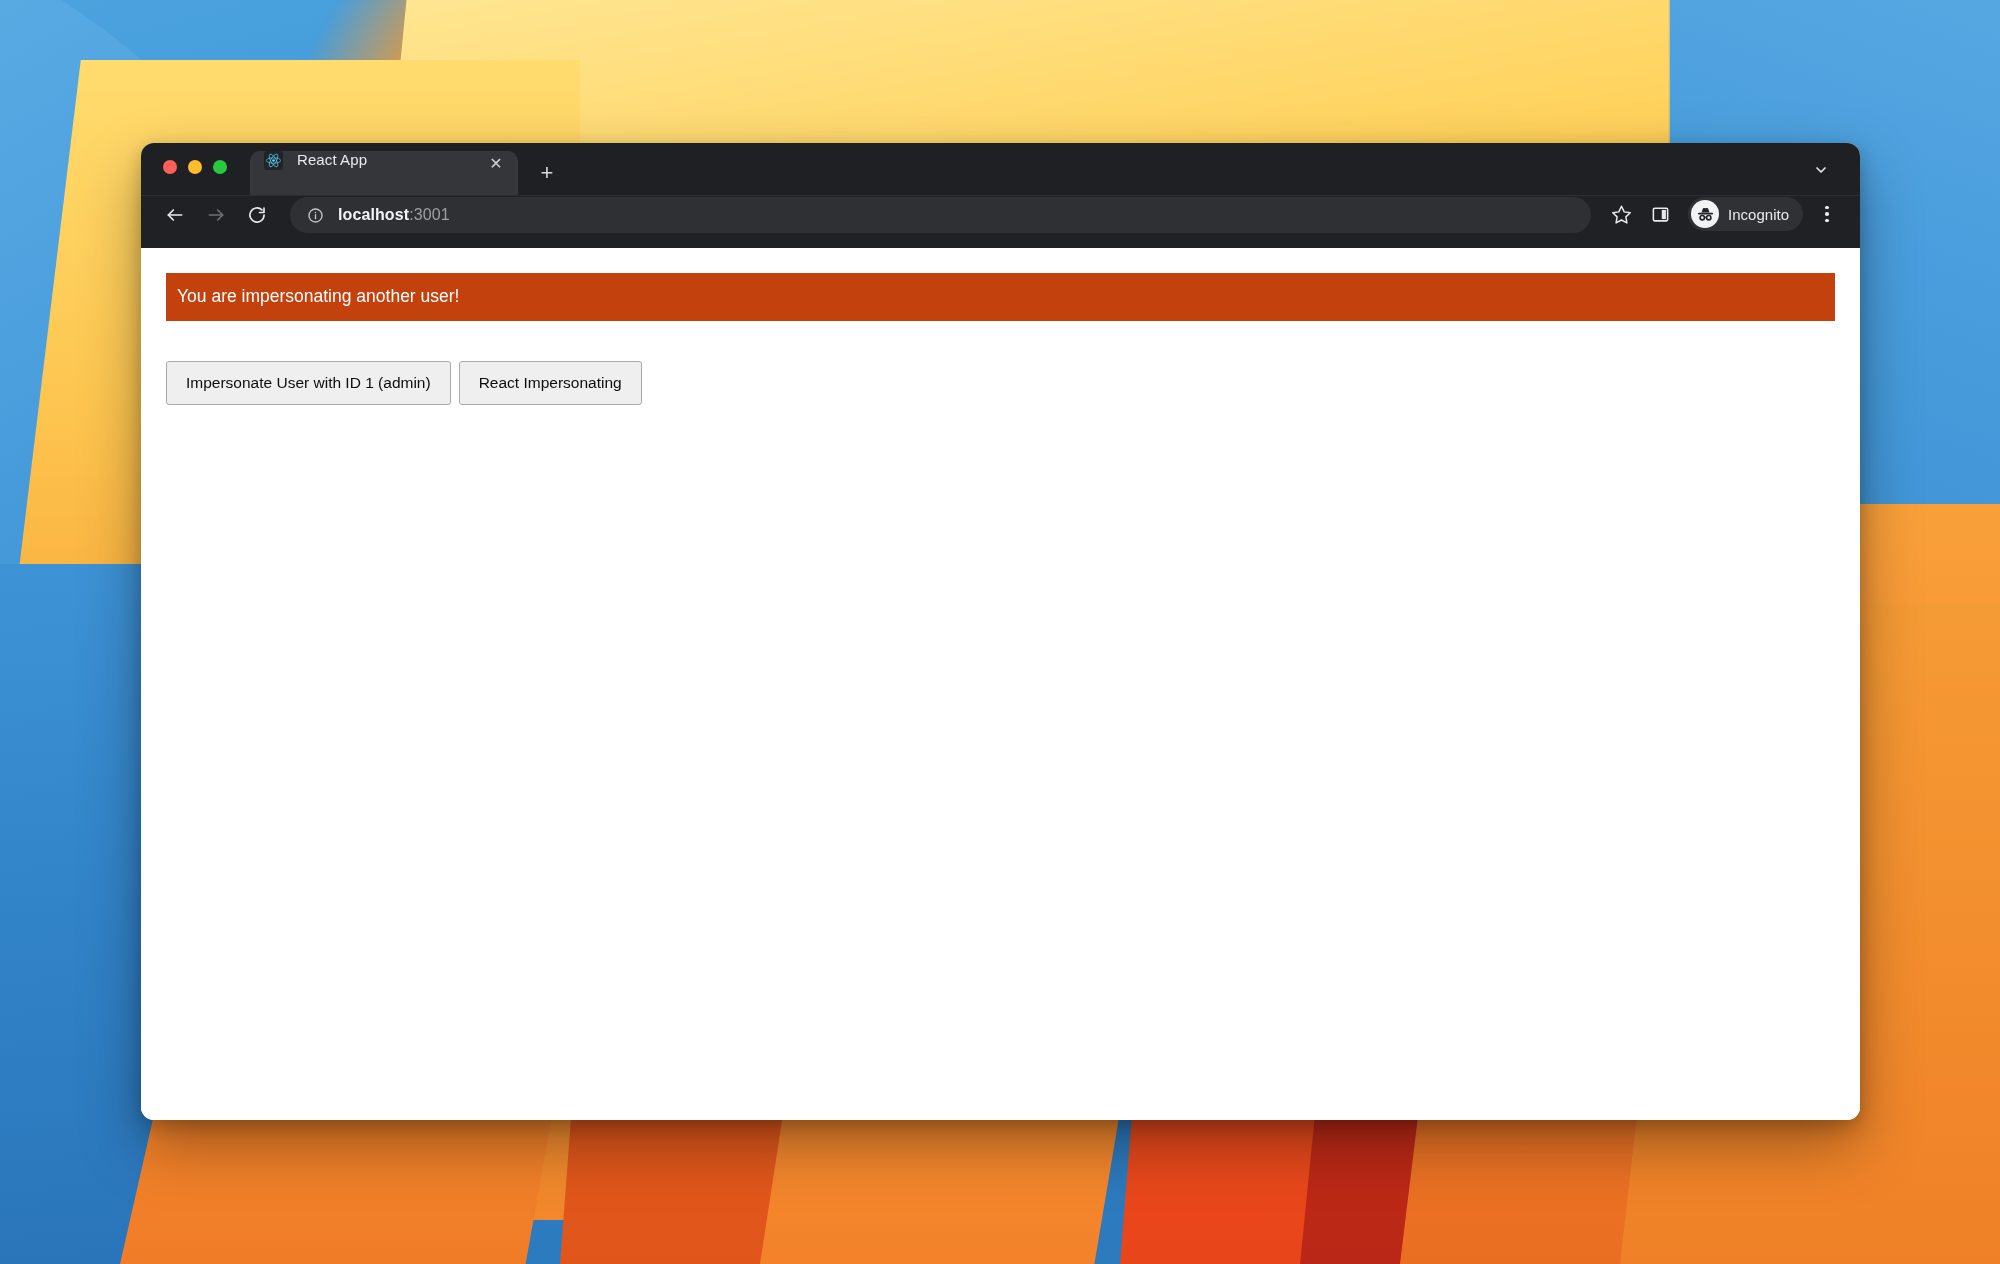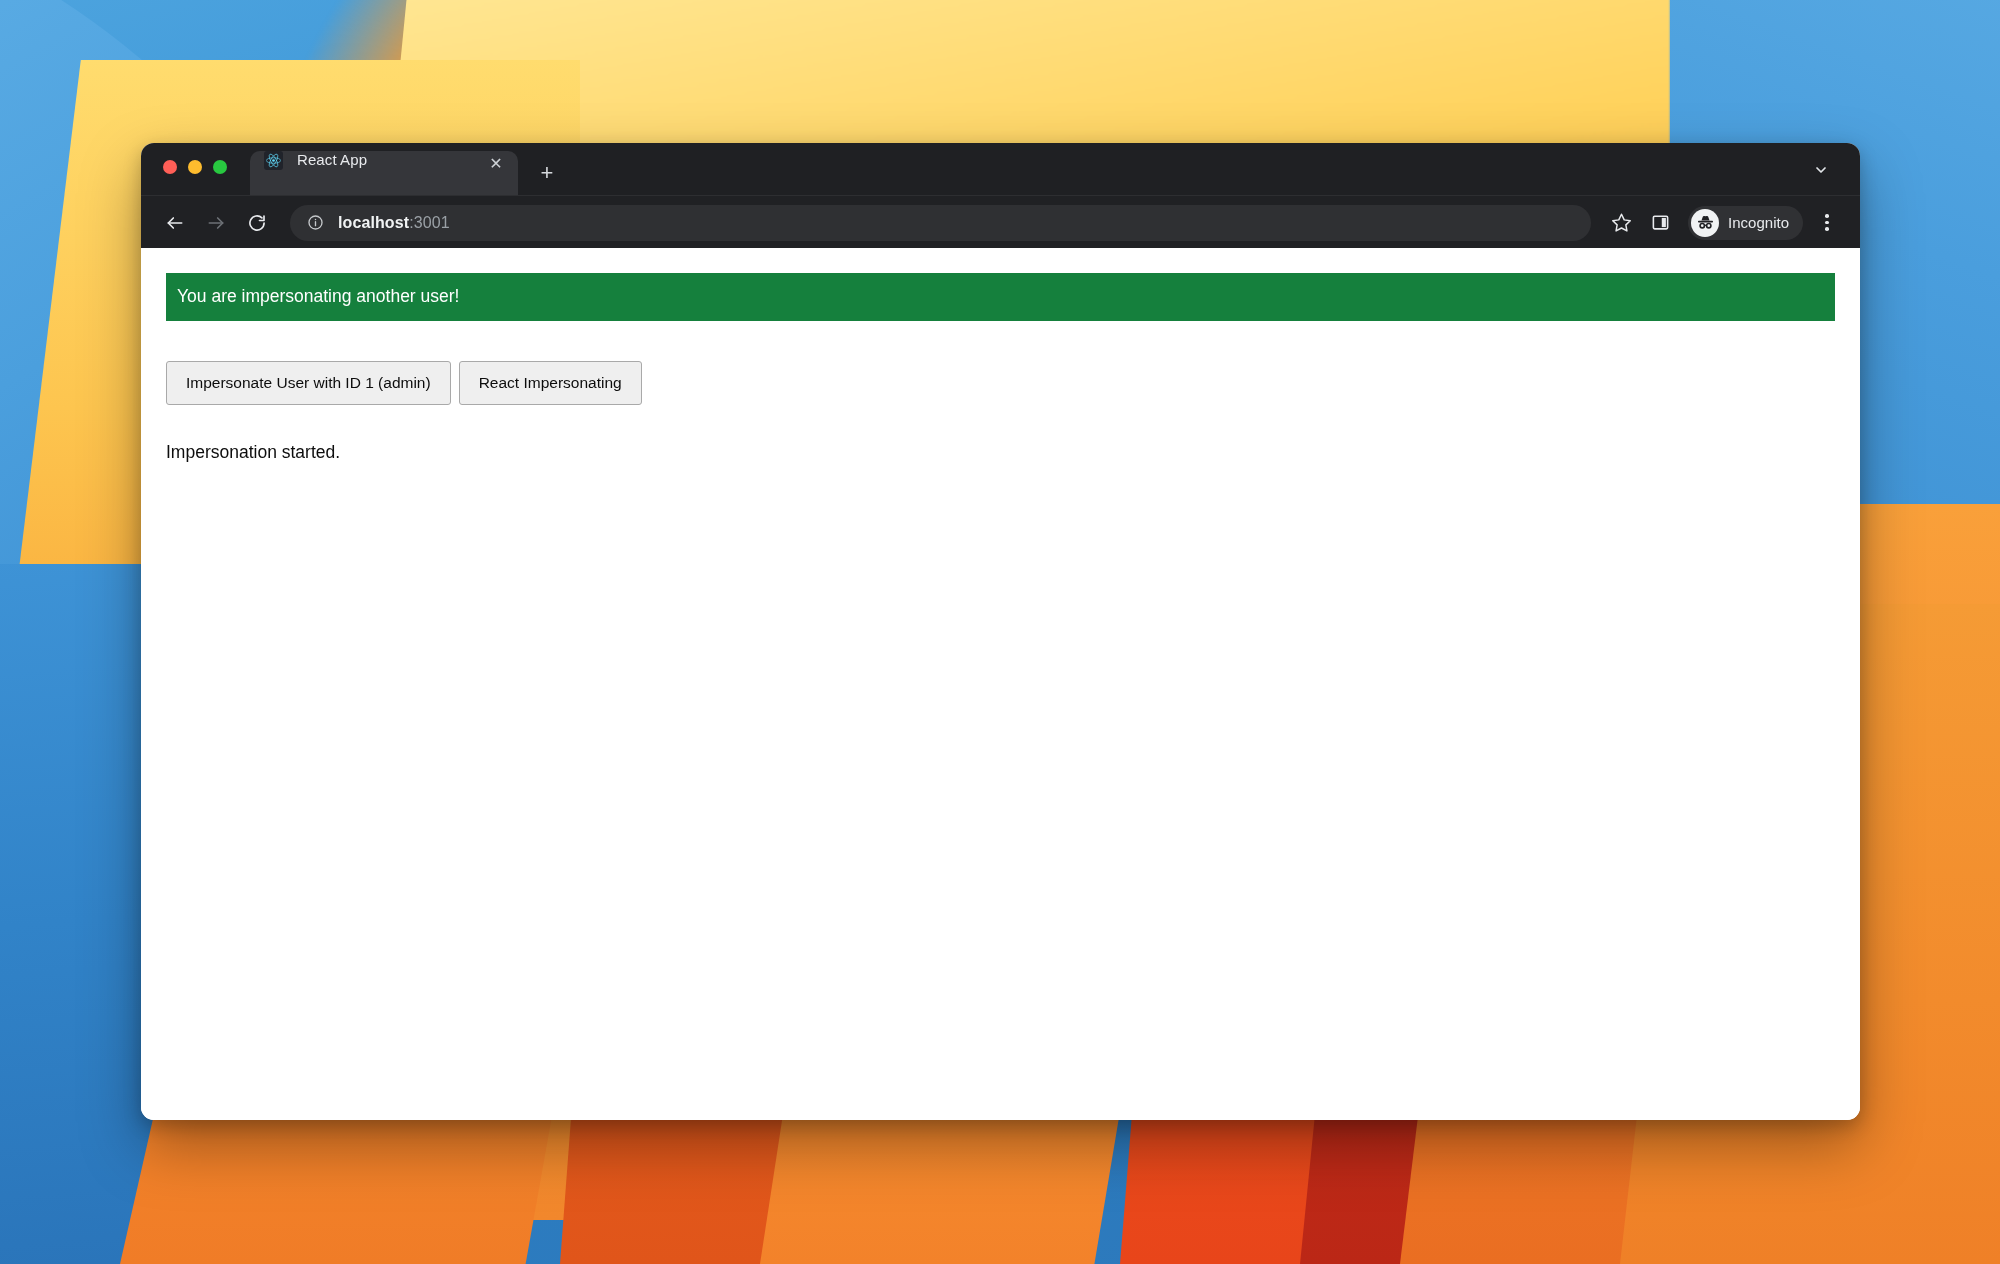--- a/index.html
+++ b/index.html
@@ -190,21 +190,20 @@
     width: 30px; height: 30px;
     display: flex; align-items: center; justify-content: center;
     color: #e2e5e9;
   }
 
   
   .toolbar {
     height: 53px;
     background: #202124;
     display: flex;
-    align-items: center;
     padding: 1px 18px 0 16px;
     gap: 5px;
     border-top: 1px solid #2d2e31;
     flex: 0 0 auto;
   }
   .nav-btn {
     width: 36px; height: 36px;
     display: flex; align-items: center; justify-content: center;
     border-radius: 50%;
     color: #e8eaed;
@@ -282,21 +281,21 @@
   .menu-dots i { width: 3.5px; height: 3.5px; border-radius: 50%; background: #e8eaed; display: block; }
 
   
   .page {
     flex: 1 1 auto;
     background: #ffffff;
     padding: 25px 25px 0 25px;
     overflow: hidden;
   }
   .impersonation-banner {
-    background: #15803d;
+    background: #c2410c;
     color: #ffffff;
     font-size: 17.5px;
     padding: 13px 11px 14px 11px;
     line-height: 1.2;
   }
   .button-row {
     margin-top: 40px;
     display: flex;
     gap: 8px;
     align-items: flex-start;
@@ -447,15 +446,14 @@
 
   <div class="page">
 
     <div class="impersonation-banner">You are impersonating another user!</div>
 
     <div class="button-row">
       <button class="app-button">Impersonate User with ID 1 (admin)</button>
       <button class="app-button">React Impersonating</button>
     </div>
 
-    <div class="status-text">Impersonation started.</div>
   </div>
 </div>
 
 </body></html>

